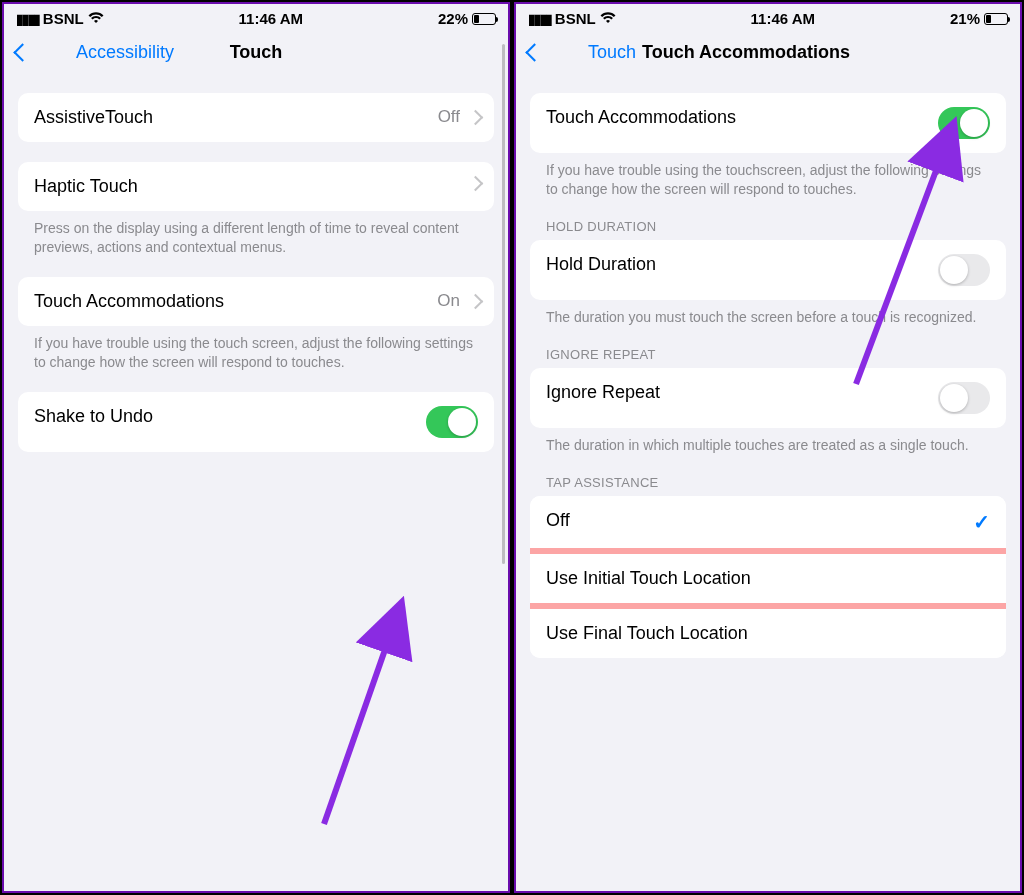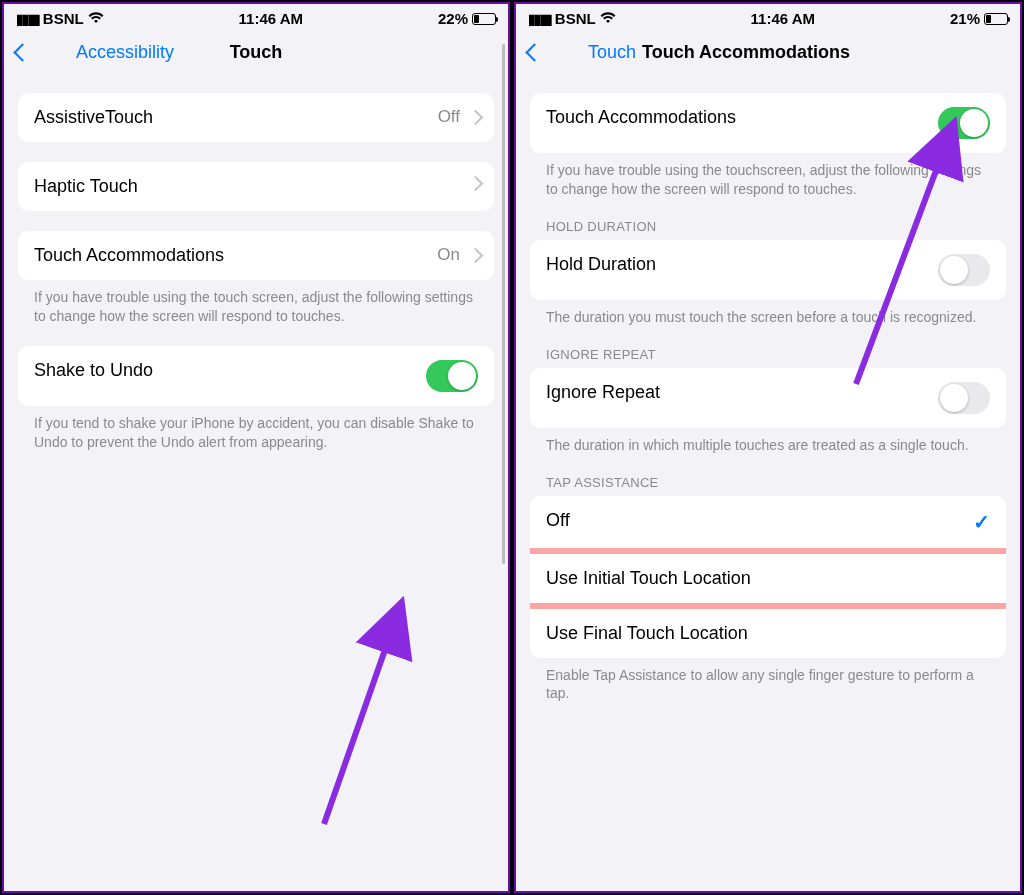--- a/index.html
+++ b/index.html
@@ -197,41 +197,41 @@
     </div>
 
 
     <div class="row-group">
       <div class="row">
         <span>Haptic Touch</span>
         <span class="right">
             <span class="chevron-right"></span>
           </span>
       </div>
+      <div class="footer">Press on the display using a different length of time to reveal content previews, actions and contextual menus.</div>
     </div>
 
     <div class="row-group">
       <div class="row">
         <span>Touch Accommodations</span>
         <span class="right">
           <span>On</span>
           <span class="chevron-right"></span>
         </span>
       </div>
       <div class="footer">If you have trouble using the touch screen, adjust the following settings to change how the screen will respond to touches.</div>
     </div>
 
     <div class="row-group">
       <div class="row">
         <span>Shake to Undo</span>
         <span class="toggle on">
             <span class="knob"></span>
           </span>
       </div>
-      <div class="footer">If you tend to shake your iPhone by accident, you can disable Shake to Undo to prevent the Undo alert from appearing.</div>
     </div>
   </div>
 
   <div class="arrow" style="left:300px; top:600px;">
     <svg width="120" height="240">
       <defs>
           <marker id="ah1" markerWidth="10" markerHeight="10" refX="5" refY="5" orient="auto">
         <path d="M0,0 L10,5 L0,10 Z" fill="#8a2be2"></path>
           </marker>
         </defs>
@@ -308,21 +308,20 @@
           <span>Off</span>
           <span class="check">✓</span>
         </div>
         <div class="row">
           <span>Use Initial Touch Location</span>
         </div>
         <div class="row">
           <span>Use Final Touch Location</span>
         </div>
       </div>
-      <div class="footer">Enable Tap Assistance to allow any single finger gesture to perform a tap.</div>
     </div>
   </div>
 
   <div class="arrow" style="left:320px; top:120px;">
     <svg width="140" height="280">
       <defs>
           <marker id="ah2" markerWidth="10" markerHeight="10" refX="5" refY="5" orient="auto">
         <path d="M0,0 L10,5 L0,10 Z" fill="#8a2be2"></path>
           </marker>
         </defs>

